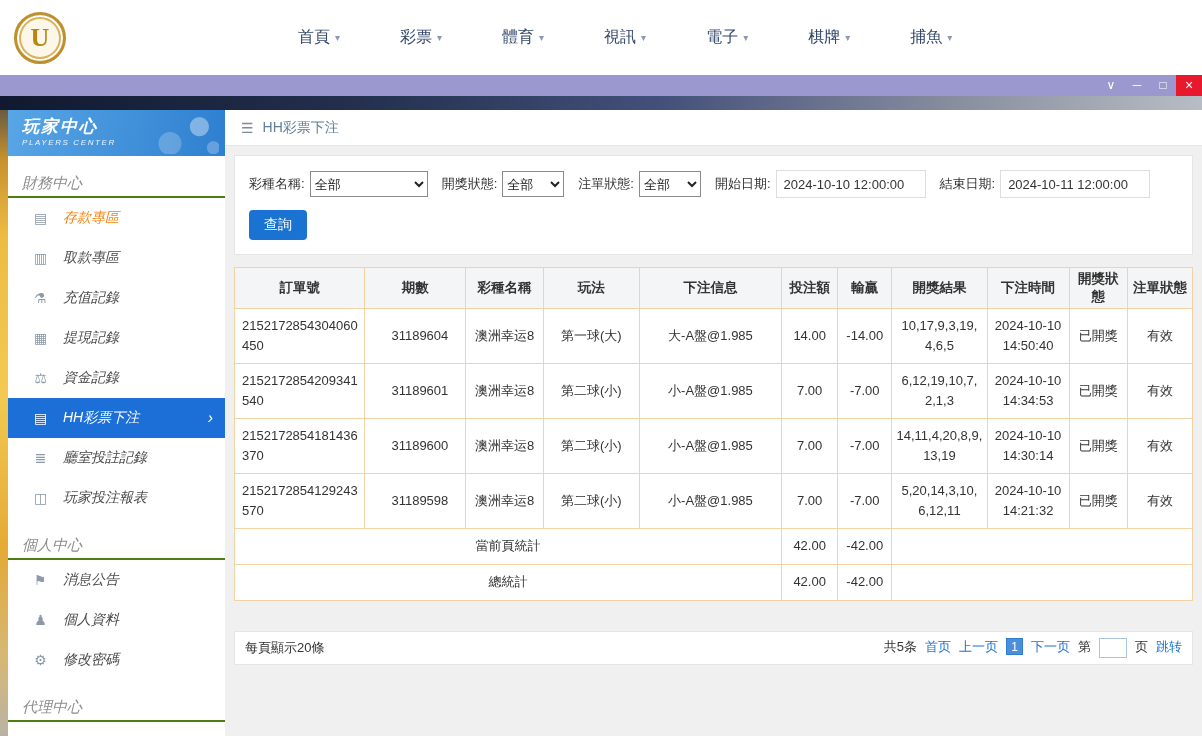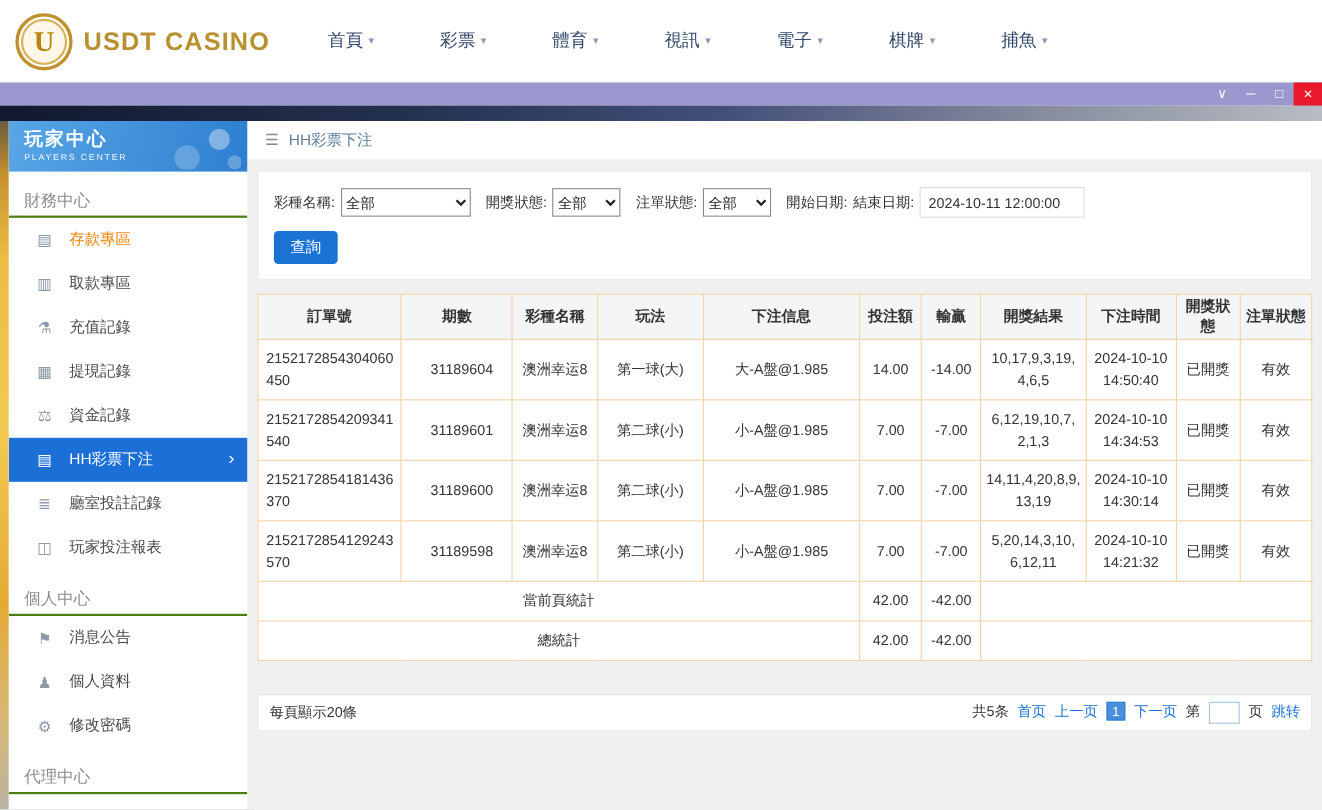--- a/index.html
+++ b/index.html
@@ -28,21 +28,21 @@
   
   .dark-strip { height:14px; background:linear-gradient(90deg,#10192f 0%,#23304e 30%,#44507a 55%,#8a8fa0 80%,#b8bcc4 100%); }
 
   .body-row { display:flex; height:626px; }
 
   
   .sliver { width:8px; flex:none;
     background:linear-gradient(180deg,#6a5a40 0%,#c8922e 8%,#ecbc42 20%,#f2ca52 45%,#e4aa34 70%,#d5b878 88%,#b9b2a4 100%); }
 
   
-  .sidebar { width:217px; flex:none; background:#fff; overflow:hidden; }
+  .sidebar { width:217px; flex:none; background:#fff; overflow:hidden;font-style:italic; }
   .side-header { height:46px; background:linear-gradient(100deg,#58a6e6,#2e7fd0); color:#fff; padding:5px 0 0 14px; position:relative; }
   .side-header .deco { position:absolute; right:6px; top:2px; width:70px; height:42px;
     background:
       radial-gradient(circle at 72% 35%, rgba(255,255,255,.38) 9px, transparent 10px),
       radial-gradient(circle at 30% 75%, rgba(255,255,255,.22) 11px, transparent 12px),
       radial-gradient(circle at 92% 85%, rgba(255,255,255,.25) 6px, transparent 7px); }
   .side-title { font-size:17px; font-weight:bold; letter-spacing:2px; }
   .side-sub { font-size:8px; letter-spacing:1.6px; opacity:.9; }
   .side-section { margin-top:12px; height:30px; line-height:30px; padding-left:14px; color:#8c8c8c; font-size:15px; border-bottom:2px solid #4d7c0f; }
   .side-item { height:40px; display:flex; align-items:center; padding-left:24px; gap:14px; font-size:14px; color:#4a4a4a; cursor:pointer; position:relative; }
@@ -91,21 +91,20 @@
 </head>
 <body>
 
 <div class="page">
 
   <header class="topnav">
     <div class="brand">
       <div class="logo-circle">
         <span class="logo-letter">U</span>
       </div>
-      <span class="brand-text">USDT CASINO</span>
     </div>
     <nav class="topnav-menu">
         <div class="nav-item">
           <span class="nav-label">首頁</span>
           <span class="nav-caret">▾</span>
         </div>
         <div class="nav-item">
           <span class="nav-label">彩票</span>
           <span class="nav-caret">▾</span>
         </div>
@@ -218,20 +217,21 @@
             </select>
             <label>開獎狀態:</label>
             <select class="sel narrow fgap">
               <option>全部</option>
             </select>
             <label>注單狀態:</label>
             <select class="sel narrow fgap">
               <option>全部</option>
             </select>
             <label>開始日期:</label>
+            <input class="dinput fgap" value="2024-10-10 12:00:00" style="">
             <label>結束日期:</label>
             <input class="dinput" value="2024-10-11 12:00:00" style="">
           </div>
           <button class="query-btn">查詢</button>
         </div>
 
         <div class="table-wrap">
           <table>
             <thead>
               <tr>

